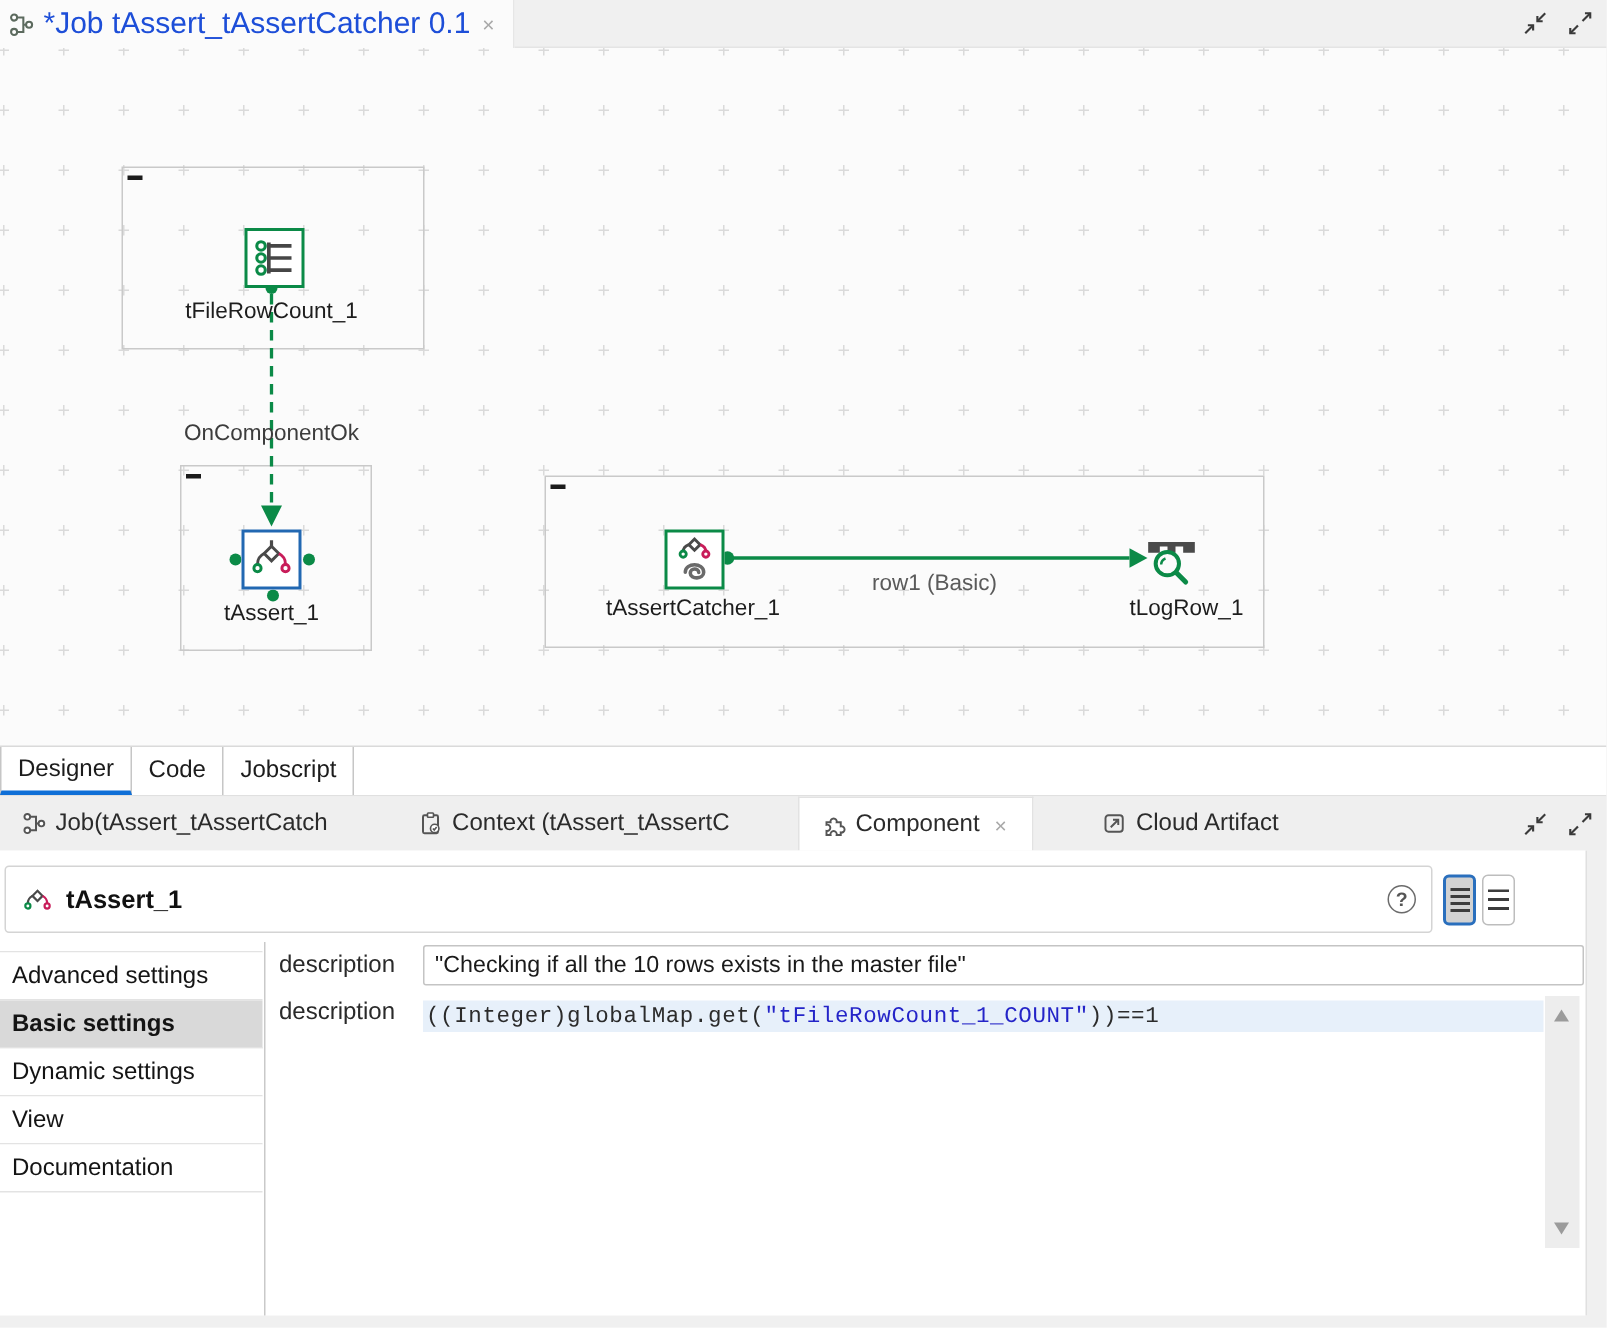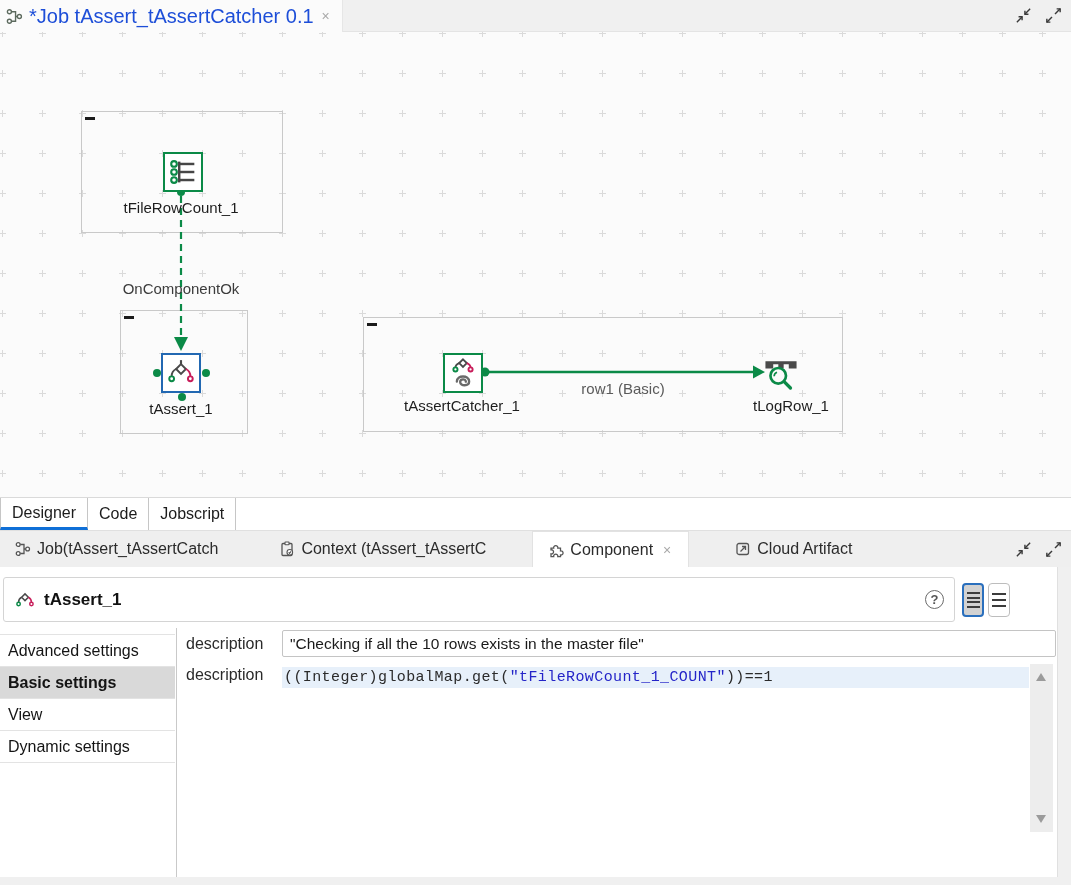--- a/index.html
+++ b/index.html
@@ -597,22 +597,23 @@
   <div class="toggle-btn t1">
       <span class="lines4"></span>
     </div>
   <div class="toggle-btn t2">
       <span class="lines3"></span>
     </div>
 
   <div class="sections">
     <div class="section-item">Advanced settings</div>
     <div class="section-item active">Basic settings</div>
+    <div class="section-item">Dynamic settings</div>
     <div class="section-item">View</div>
-    <div class="section-item">Dynamic settings</div>
+    <div class="section-item">Documentation</div>
   </div>
   <div class="side-divider"></div>
 
   <div class="fld-label" style="left:186px;top:68px;">description</div>
   <input class="desc-input" type="text" value="&quot;Checking if all the 10 rows exists in the master file&quot;" style="">
 
   <div class="fld-label" style="left:186px;top:99px;">description</div>
   <div class="expr-area">
     <div class="expr-line">
       <span class="expr-code"><span>((Integer)globalMap.get(</span><span class="str">"tFileRowCount_1_COUNT"</span><span>))==1</span></span>

